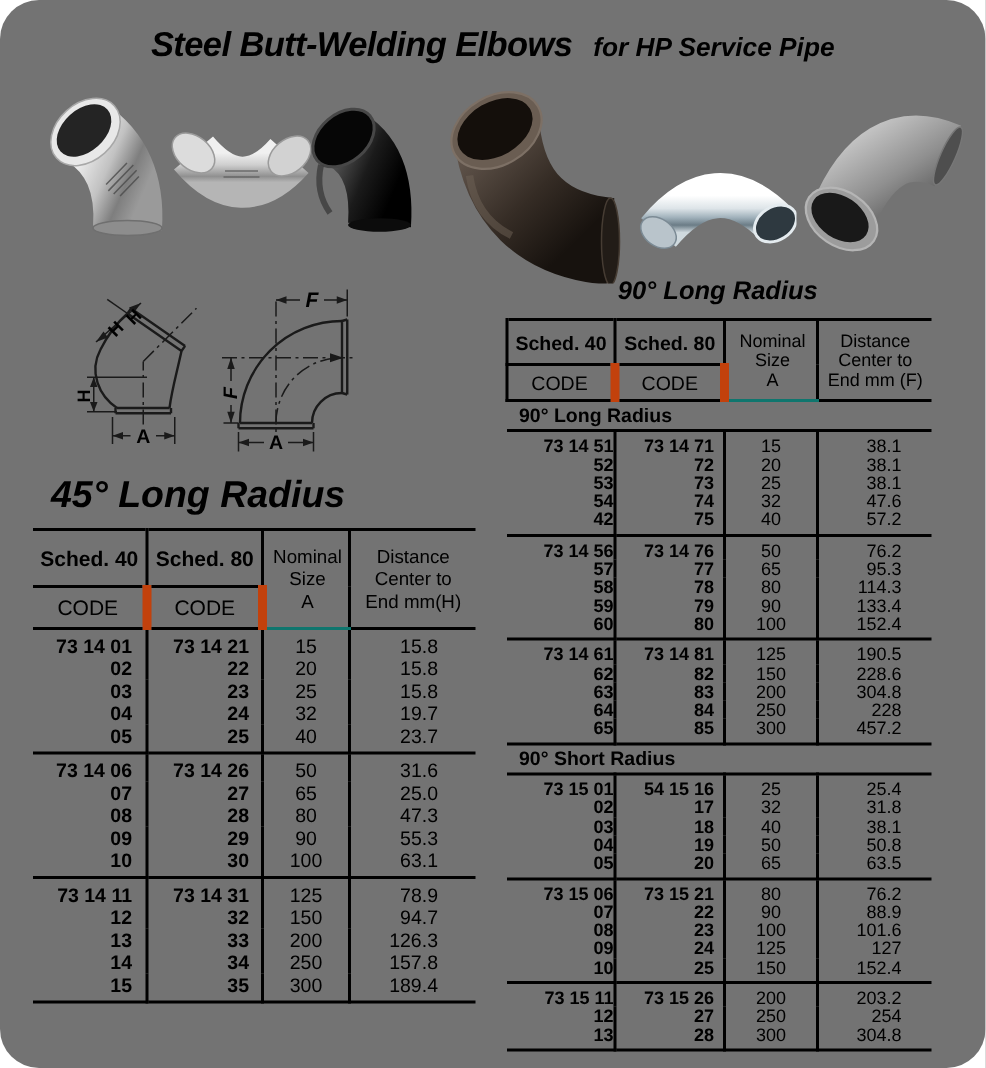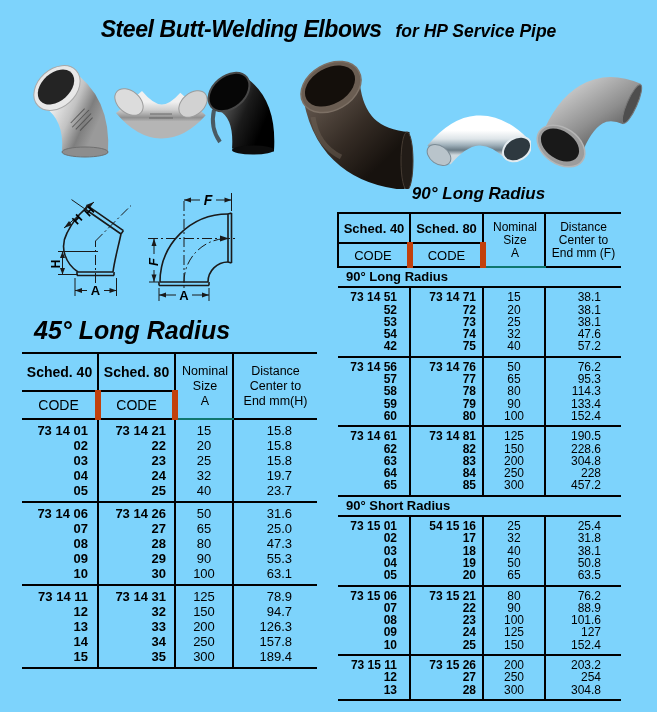--- a/index.html
+++ b/index.html
@@ -1,17 +1,17 @@
 <!DOCTYPE html>
 <html><head>
 <meta charset="utf-8">
 <style>
   html,body{margin:0;padding:0;background:#fff;}
-  .page{position:relative;width:657px;height:712px;background:#7dd3fc;overflow:hidden;
-        font-family:"Liberation Sans", sans-serif;color:#000;}
+  .page{position:relative;width:657px;height:712px;background:#737373;overflow:hidden;
+        font-family:"Liberation Sans", sans-serif;color:#000;border-radius:26px;}
   
   .title{position:absolute;top:16px;left:0;width:657px;text-align:center;white-space:nowrap;}
   .t-main{font-size:23px;font-weight:bold;font-style:italic;letter-spacing:-0.4px;}
   .t-sub{font-size:17.5px;font-weight:bold;font-style:italic;margin-left:14px;}
   
   .heading-45{position:absolute;left:34px;top:316px;font-size:25px;font-weight:bold;font-style:italic;}
   .heading-90{position:absolute;left:337px;top:184px;width:283px;text-align:center;
               font-size:17px;font-weight:bold;font-style:italic;}
   
   .ph,.dg{position:absolute;}
@@ -40,21 +40,21 @@
   .left45 .h-nom,.left45 .h-dist{font-size:12.5px;}
   .left45 td{line-height:15px;}
   .left45 .c1{padding-right:9px}.left45 .c2{padding-right:8px}.left45 .c4{padding-right:25px}
   
   .right90{left:337px;top:212px;width:283px;font-size:12px;}
   .right90 .w1{width:72px}.right90 .w2{width:73px}.right90 .w3{width:62px}.right90 .w4{width:76px}
   .right90 thead tr.r1{height:30px}.right90 thead tr.r2{height:24px}
   .right90 th{font-size:13px;line-height:13px;}
   .right90 .h-nom,.right90 .h-dist{font-size:12px;}
   .right90 td{line-height:12.3px;}
-  .right90 .c1{padding-right:12px}.right90 .c2{padding-right:6px}.right90 .c4{padding-right:20px}
+  .right90 .c1{padding-right:0}.right90 .c2{padding-right:6px}.right90 .c4{padding-right:20px}
   .right90 .hs1,.right90 .hc1{border-left:2px solid #000;}
   .right90 tr.section-row td{font-size:13px;}
   
   .dg path,.dg polyline{fill:none;stroke:#1a1a1a;}
   .dg .ol{stroke-width:1.6;}
   .dg .cl{stroke-width:1;stroke-dasharray:10 3 2 3;}
   .dg .thin{stroke-width:1;}
   .dg text{fill:#000;font-family:"Liberation Sans",sans-serif;}
   .dg polygon{fill:#1a1a1a;stroke:none;}
 </style>

